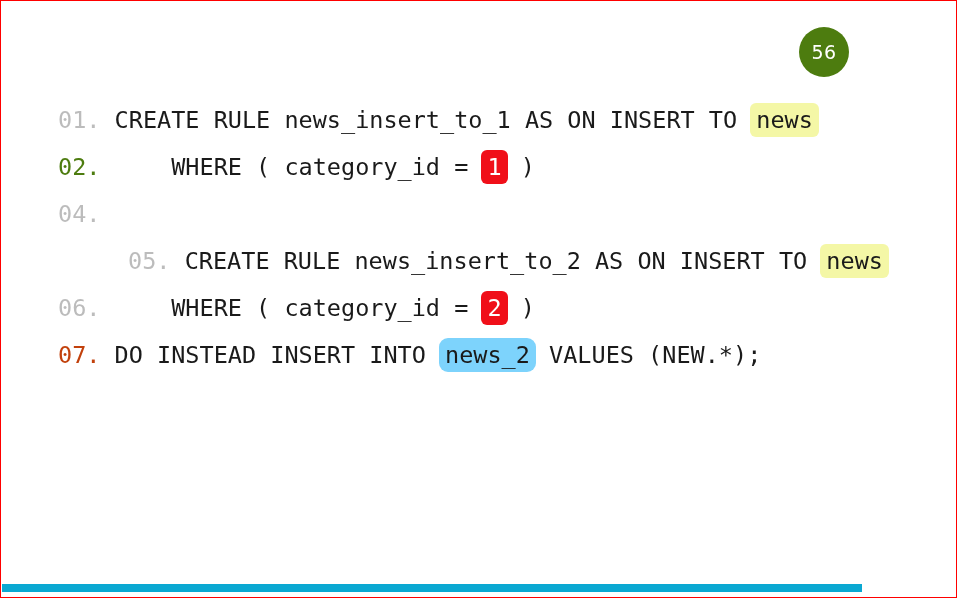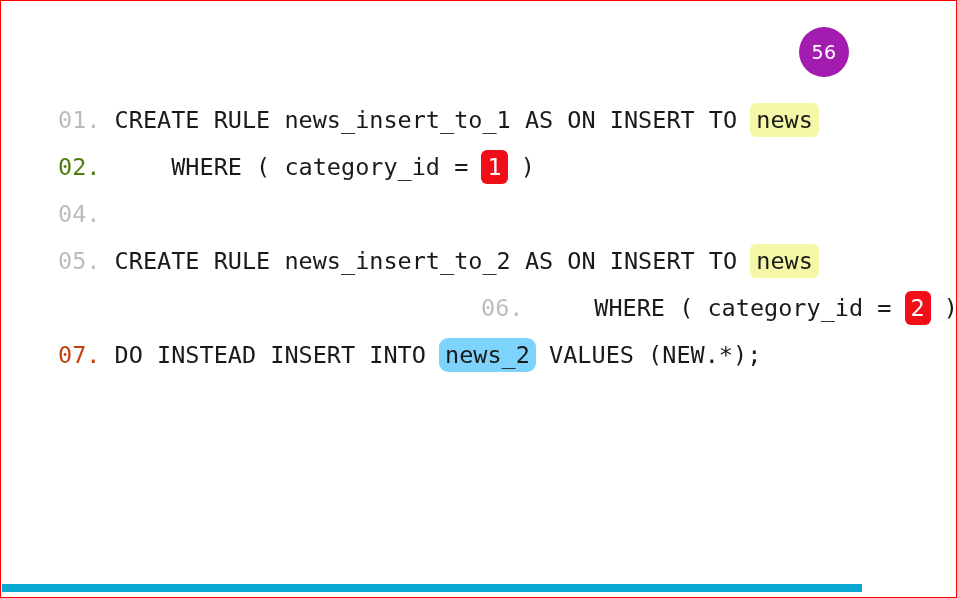--- a/index.html
+++ b/index.html
@@ -91,28 +91,28 @@
   .progress-fill {
     height: 8px;
     background: #0aa8d2;
   }
 </style>
 </head>
 <body>
 
 <div class="slide" style="border-color: rgb(255, 0, 0); background: rgb(255, 255, 255);">
 
-  <div class="page-badge" style="background: #a21caf; color: rgb(255, 255, 255);">56</div>
+  <div class="page-badge" style="background: #4d7c0f; color: rgb(255, 255, 255);">56</div>
 
   <div class="code-area">
       <div class="code-line" style="color: rgb(26, 26, 26);"><span class="lineno" style="color: rgb(188, 188, 188);">01.</span><span> </span><span class="code-text">CREATE RULE news_insert_to_1 AS ON INSERT TO </span><span class="hl-yellow" style="background: rgb(244, 247, 166);">news</span></div>
       <div class="code-line" style="color: rgb(26, 26, 26);"><span class="lineno" style="color: #4d7c0f;">02.</span><span> </span><span class="code-text">    WHERE ( category_id = </span><span class="hl-red" style="background: rgb(240, 15, 25);">1</span><span class="code-text"> )</span></div>
       <div class="code-line" style="color: rgb(26, 26, 26);"><span class="lineno" style="color: rgb(188, 188, 188);">04.</span><span> </span></div>
-      <div class="code-line" style="color: rgb(26, 26, 26);"><span class="lineno" style="color: rgb(188, 188, 188);">05.</span><span> </span><span class="code-text">CREATE RULE news_insert_to_2 AS ON INSERT TO </span><span class="hl-yellow" style="background: rgb(244, 247, 166);">news</span></div>
-      <div class="code-line" style="color: rgb(26, 26, 26); text-align: right;"><span class="lineno" style="color: rgb(188, 188, 188);">06.</span><span> </span><span class="code-text">    WHERE ( category_id = </span><span class="hl-red" style="background: rgb(240, 15, 25);">2</span><span class="code-text"> )</span></div>
+      <div class="code-line" style="color: rgb(26, 26, 26); text-align: center;"><span class="lineno" style="color: rgb(188, 188, 188);">05.</span><span> </span><span class="code-text">CREATE RULE news_insert_to_2 AS ON INSERT TO </span><span class="hl-yellow" style="background: rgb(244, 247, 166);">news</span></div>
+      <div class="code-line" style="color: rgb(26, 26, 26);"><span class="lineno" style="color: rgb(188, 188, 188);">06.</span><span> </span><span class="code-text">    WHERE ( category_id = </span><span class="hl-red" style="background: rgb(240, 15, 25);">2</span><span class="code-text"> )</span></div>
       <div class="code-line" style="color: rgb(26, 26, 26);"><span class="lineno" style="color: #c2410c;">07.</span><span> </span><span class="code-text">DO INSTEAD INSERT INTO </span><span class="hl-yellow" style="background: #7dd3fc; border-radius: 9px;">news_2</span><span class="code-text"> VALUES (NEW.*);</span></div>
     </div>
 
   <div class="progress-track">
     <div class="progress-fill" style="width: 90%; background: rgb(10, 168, 210);"></div>
   </div>
 
 </div>
 
 </body></html>

